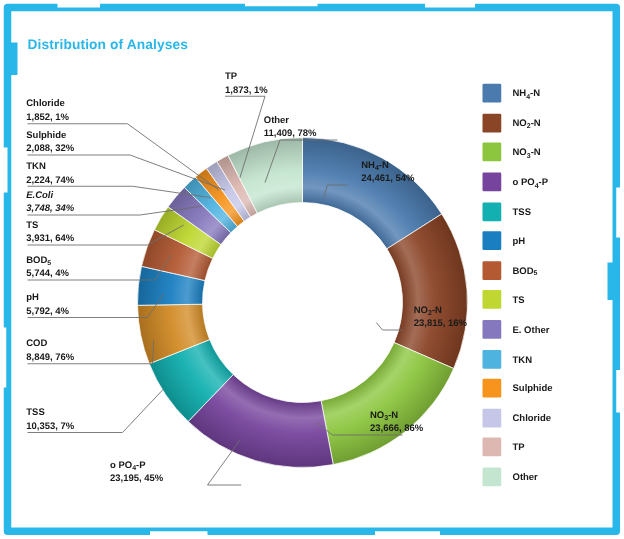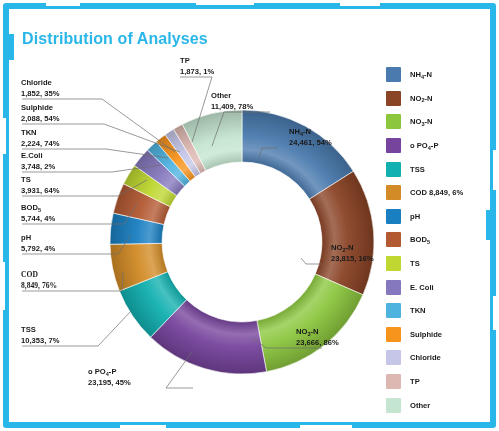--- a/index.html
+++ b/index.html
@@ -32,21 +32,21 @@
     pointer-events: none;
   }
   
   .nick { position: absolute; background: #ffffff; }
   .nick2 { position: absolute; background: #29B6E8; }
 
   
   .title {
     position: absolute;
     left: 22px; top: 30px;
-    font-size: 16px;
+    font-size: 11px;
     font-weight: bold;
     color: #29B6E8;
     letter-spacing: 0.1px;
   }
 
   
   #donutWrap {
     position: absolute;
     left: 108px; top: 108px;
     width: 268px; height: 268px;
@@ -256,47 +256,47 @@
       <path d="M278,148 L262,148 L259,158"></path>
 
       <path d="M322,264 L306,264 L301,258"></path>
 
       <path d="M322,348 L266,348 L253,338"></path>
     </g>
   </svg>
 
   <div class="lbl" style="left:21px; top:78px;">
     <span class="l1">Chloride</span>
-    <span class="l2">1,852, 35%</span>
+    <span class="l2">1,852, 1%</span>
   </div>
   <div class="lbl" style="left:21px; top:103px;">
     <span class="l1">Sulphide</span>
-    <span class="l2">2,088, 54%</span>
+    <span class="l2">2,088, 32%</span>
   </div>
   <div class="lbl" style="left:21px; top:128px;">
     <span class="l1">TKN</span>
     <span class="l2">2,224, 74%</span>
   </div>
-  <div class="lbl" style="left:21px; top:151px;">
+  <div class="lbl" style="left:21px; top:151px;font-style:italic;">
     <span class="l1">E.Coli</span>
-    <span class="l2">3,748, 2%</span>
+    <span class="l2">3,748, 34%</span>
   </div>
   <div class="lbl" style="left:21px; top:175px;">
     <span class="l1">TS</span>
     <span class="l2">3,931, 64%</span>
   </div>
   <div class="lbl" style="left:21px; top:203px;">
     <span class="l1"><span>BOD</span><sub>5</sub></span>
     <span class="l2">5,744, 4%</span>
   </div>
   <div class="lbl" style="left:21px; top:233px;">
     <span class="l1">pH</span>
     <span class="l2">5,792, 4%</span>
   </div>
-  <div class="lbl" style="left:21px; top:270px;font-family:Liberation Serif, serif;">
+  <div class="lbl" style="left:21px; top:270px;">
     <span class="l1">COD</span>
     <span class="l2">8,849, 76%</span>
   </div>
   <div class="lbl" style="left:21px; top:325px;">
     <span class="l1">TSS</span>
     <span class="l2">10,353, 7%</span>
   </div>
   <div class="lbl" style="left:88px; top:367px;">
     <span class="l1"><span>o PO</span><sub>4</sub><span>-P</span></span>
     <span class="l2">23,195, 45%</span>
@@ -337,38 +337,34 @@
       </div>
       <div class="leg-row">
         <div class="leg-sw" style="background: rgb(118, 68, 156);"></div>
         <div class="leg-tx"><span>o PO</span><sub>4</sub><span>-P</span></div>
       </div>
       <div class="leg-row">
         <div class="leg-sw" style="background: rgb(18, 176, 176);"></div>
         <div class="leg-tx"><span>TSS</span></div>
       </div>
       <div class="leg-row">
-        <div class="leg-sw" style="background: rgb(210, 139, 38);"></div>
-        <div class="leg-tx"><span>COD 8,849, 6%</span></div>
-      </div>
-      <div class="leg-row">
         <div class="leg-sw" style="background: rgb(26, 127, 193);"></div>
         <div class="leg-tx"><span>pH</span></div>
       </div>
       <div class="leg-row">
         <div class="leg-sw" style="background: rgb(179, 90, 51);"></div>
         <div class="leg-tx"><span>BOD</span><sub>5</sub></div>
       </div>
       <div class="leg-row">
         <div class="leg-sw" style="background: rgb(191, 215, 48);"></div>
         <div class="leg-tx"><span>TS</span></div>
       </div>
       <div class="leg-row">
         <div class="leg-sw" style="background: rgb(134, 120, 190);"></div>
-        <div class="leg-tx"><span>E. Coli</span></div>
+        <div class="leg-tx"><span>E. Other</span></div>
       </div>
       <div class="leg-row">
         <div class="leg-sw" style="background: rgb(79, 179, 224);"></div>
         <div class="leg-tx"><span>TKN</span></div>
       </div>
       <div class="leg-row">
         <div class="leg-sw" style="background: rgb(247, 148, 30);"></div>
         <div class="leg-tx"><span>Sulphide</span></div>
       </div>
       <div class="leg-row">

